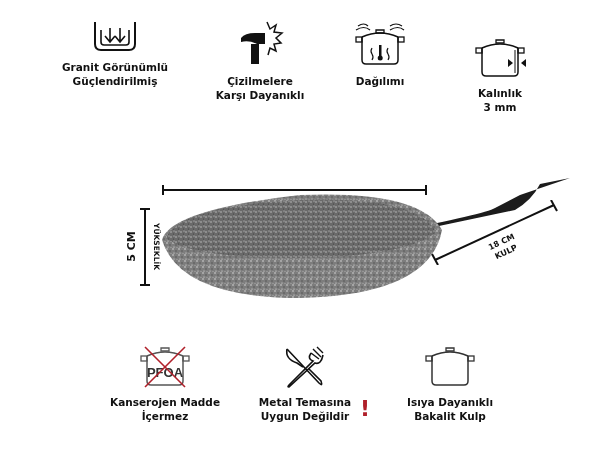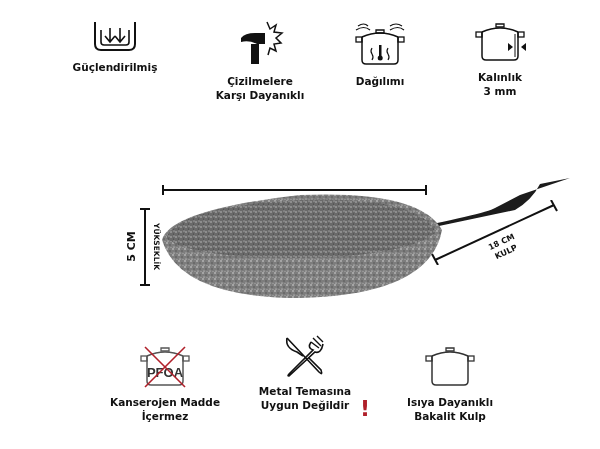--- a/index.html
+++ b/index.html
@@ -13,20 +13,21 @@
 </style>
 </head>
 <body>
 
 <div class="feat" style="left:45px;top:20px;width:140px;">
   <svg width="48" height="34" viewBox="0 0 48 34">
     <path d="M4 2 V24 Q4 30 10 30 H38 Q44 30 44 24 V2" fill="none" stroke="#111" stroke-width="2"></path>
     <path d="M10 10 V22 Q10 25 13 25 H35 Q38 25 38 22 V10" fill="none" stroke="#111" stroke-width="1.6"></path>
     <path d="M19 8 V22 M14 16 L19 22 L24 16 M29 8 V22 M24 16 L29 22 L34 16" fill="none" stroke="#111" stroke-width="1.6"></path>
   </svg>
+  <div class="lbl">Granit Görünümlü</div>
   <div class="lbl">Güçlendirilmiş</div>
 </div>
 
 <div class="feat" style="left:190px;top:20px;width:140px;">
   <svg width="50" height="48" viewBox="0 0 50 48">
     <path d="M32 2 L35 9 L41 5 L39 12 L47 13 L41 18 L46 23 L39 24 L41 31 L35 28 L33 35" fill="none" stroke="#111" stroke-width="1.5"></path>
     <path d="M6 18 Q10 13 20 13 H30 V24 H22 V24 Q14 20 6 22 Z" fill="#111"></path>
     <rect x="16" y="24" width="8" height="20" fill="#111"></rect>
   </svg>
   <div class="lbl">Çizilmelere</div>
@@ -41,21 +42,21 @@
     <rect x="4" y="17" width="6" height="5" fill="none" stroke="#111" stroke-width="1.3"></rect>
     <rect x="46" y="17" width="6" height="5" fill="none" stroke="#111" stroke-width="1.3"></rect>
     <path d="M10 17 V40 Q10 44 14 44 H42 Q46 44 46 40 V17" fill="none" stroke="#111" stroke-width="1.5"></path>
     <path d="M20 28 q-2 3 0 6 q2 3 0 6 M36 28 q-2 3 0 6 q2 3 0 6" fill="none" stroke="#111" stroke-width="1.2"></path>
     <rect x="27" y="25" width="2.5" height="12" fill="#111"></rect>
       <circle cx="28.2" cy="38" r="2.5" fill="#111"></circle>
   </svg>
   <div class="lbl">Dağılımı</div>
 </div>
 
-<div class="feat" style="left:445px;top:20px;width:110px;">
+<div class="feat" style="left:445px;top:36px;width:110px;">
   <svg width="56" height="44" viewBox="0 0 56 44">
     <path d="M24 4 h8 v3 h-8z" fill="none" stroke="#111" stroke-width="1.3"></path>
     <path d="M10 12 Q28 4 46 12" fill="none" stroke="#111" stroke-width="1.5"></path>
     <rect x="4" y="12" width="6" height="5" fill="none" stroke="#111" stroke-width="1.3"></rect>
     <rect x="46" y="12" width="6" height="5" fill="none" stroke="#111" stroke-width="1.3"></rect>
     <path d="M10 12 V36 Q10 40 14 40 H42 Q46 40 46 36 V12" fill="none" stroke="#111" stroke-width="1.5"></path>
     <path d="M43 14 V37" stroke="#111" stroke-width="1"></path>
     <path d="M36 23 L41 27 L36 31Z M54 23 L49 27 L54 31Z" fill="#111"></path>
   </svg>
   <div class="lbl">Kalınlık</div>
@@ -116,21 +117,21 @@
     <rect x="46" y="11" width="6" height="5" fill="none" stroke="#555" stroke-width="1.3"></rect>
     <path d="M10 11 V36 Q10 40 14 40 H42 Q46 40 46 36 V11" fill="none" stroke="#555" stroke-width="1.5"></path>
     <text x="28" y="32" text-anchor="middle" font-family="Liberation Sans, sans-serif" font-size="13" font-weight="bold" fill="#333">PFOA</text>
     <line x1="8" y1="2" x2="48" y2="42" stroke="#b0202a" stroke-width="1.6"></line>
     <line x1="48" y1="2" x2="8" y2="42" stroke="#b0202a" stroke-width="1.6"></line>
   </svg>
   <div class="lbl">Kanserojen Madde</div>
   <div class="lbl">İçermez</div>
 </div>
 
-<div class="feat" style="left:250px;top:334px;width:110px;">
+<div class="feat" style="left:250px;top:345px;width:110px;">
   <svg width="44" height="44" viewBox="0 0 44 44">
     <path d="M4 4 L36 38 Q40 42 38 36 L26 24" fill="none" stroke="#111" stroke-width="1.6"></path>
     <path d="M4 4 Q2 14 14 18 L20 22" fill="none" stroke="#111" stroke-width="1.6"></path>
     <path d="M34 2 L40 8 M30 4 L38 12 M28 8 L36 14" stroke="#111" stroke-width="1.4"></path>
     <path d="M28 8 Q24 14 30 16 L6 40 Q4 42 6 42 L32 18 Q38 20 40 10" fill="none" stroke="#111" stroke-width="1.6"></path>
   </svg>
   <div class="lbl">Metal Temasına</div>
   <div class="lbl">Uygun Değildir</div>
 </div>
 <div class="excl" style="left:360px;top:396px;">!</div>

